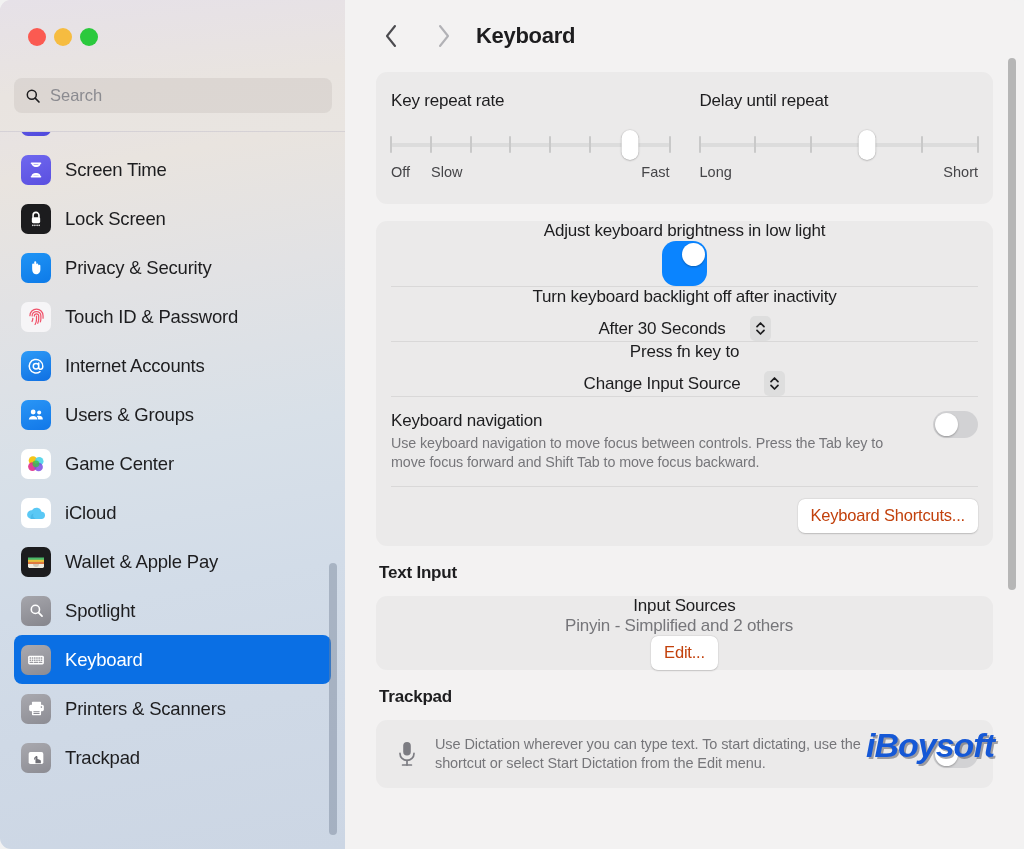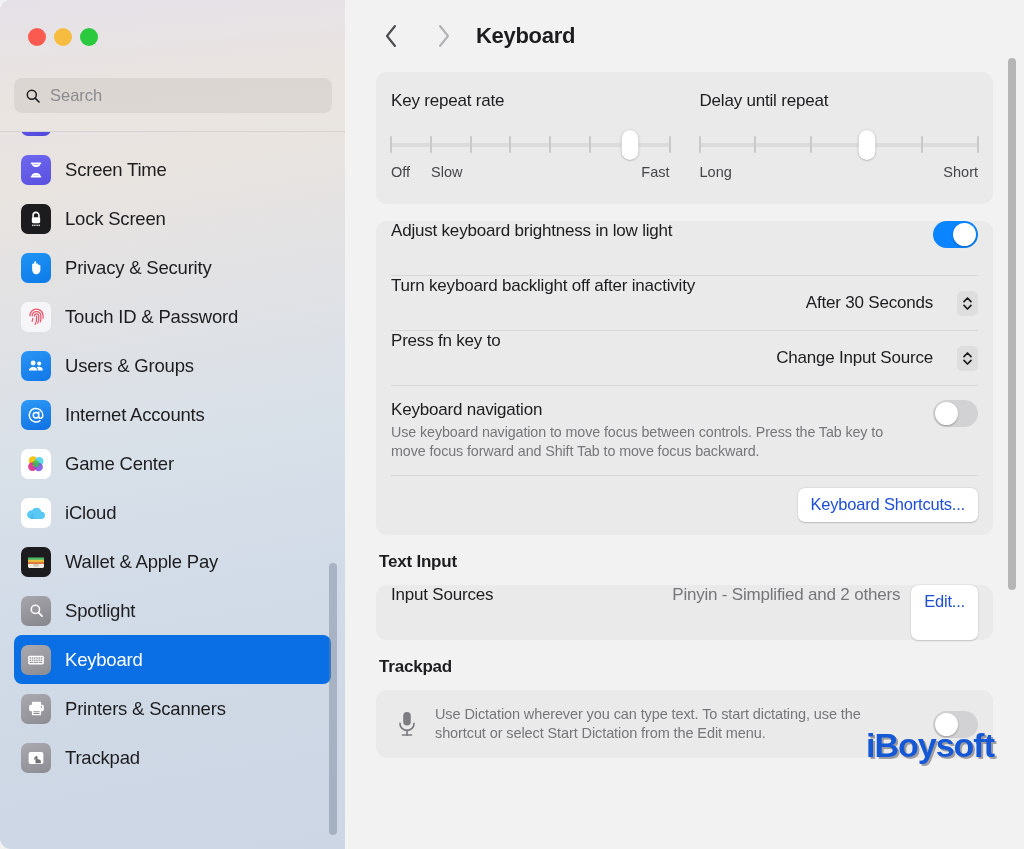--- a/index.html
+++ b/index.html
@@ -250,22 +250,24 @@
     color: #454548;
   }
   .slider-labels span { position: absolute; top: 0; white-space: nowrap; }
   .sl-off   { left: 0; }
   .sl-slow  { left: 40px; }
   .sl-right { right: 0; }
 
   
   .row {
     display: flex;
+    align-items: center;
     min-height: 55px;
     border-bottom: 1px solid rgba(0,0,0,0.075);
+    flex-direction: column;
   }
   .row:last-child { border-bottom: none; }
   .row-label {
     font-size: 17px;
     color: #1d1d1f;
     letter-spacing: -0.2px;
     flex: 1;
   }
 
   
@@ -334,21 +336,21 @@
   .btn-row {
     display: flex;
     justify-content: flex-end;
     align-items: center;
     padding: 12px 0 13px 0;
   }
   .btn {
     background: #ffffff;
     border-radius: 7px;
     font-size: 16.5px;
-    color: #1d4ed8;
+    color: #c2410c;
     padding: 7px 13px 8px 13px;
     box-shadow: 0 0.5px 1.5px rgba(0,0,0,0.18), 0 0 0 0.5px rgba(0,0,0,0.04);
     letter-spacing: -0.2px;
     white-space: nowrap;
   }
 
   .section-title {
     font-size: 17px;
     font-weight: bold;
     color: #1d1d1f;
@@ -379,20 +381,21 @@
     padding-right: 20px;
   }
 
   
   .watermark {
     position: absolute;
     right: 30px;
     top: 726px;
     font-size: 34px;
     font-weight: bold;
+    font-style: italic;
     color: #1558d6;
     letter-spacing: -1px;
     text-shadow: 2px 2px 0 rgba(60,60,70,0.45);
     z-index: 25;
     pointer-events: none;
   }
 
   
   .main-scroll {
     position: absolute;
@@ -466,38 +469,38 @@
               <path d="M9.5 11.5a2.5 2.5 0 015 0v3.3c0 1.9-.4 3.6-1.1 5"></path>
               <path d="M12 11.6v3.6c0 2.3-.6 4.3-1.6 5.9"></path>
               <path d="M6.9 17.7c.6-1.2.9-2.3.9-3.6"></path>
             </g>
           </svg>
         </span>
         <span class="side-label">Touch ID &amp; Password</span>
       </div>
 
       <div class="side-item">
+        <span class="side-icon ic-internet">
+          <svg width="22" height="22" viewBox="0 0 24 24" aria-hidden="true">
+            <path d="M16.4 18.2a7.4 7.4 0 113-5.9c0 2.1-.9 3.3-2.4 3.3-1.3 0-2-.9-2-2.3V8.6M15 12.2a3 3 0 11-6 0 3 3 0 016 0z" fill="none" stroke="#fff" stroke-width="1.6" stroke-linecap="round"></path>
+          </svg>
+        </span>
+        <span class="side-label">Internet Accounts</span>
+      </div>
+
+      <div class="side-item">
         <span class="side-icon ic-users">
           <svg width="20" height="20" viewBox="0 0 24 24" aria-hidden="true">
             <circle cx="8.6" cy="8.4" r="2.9" fill="#fff"></circle>
             <circle cx="15.8" cy="9" r="2.4" fill="#fff"></circle>
             <path d="M3.4 17.5c0-2.7 2.3-4.4 5.2-4.4s5.2 1.7 5.2 4.4z" fill="#fff"></path>
             <path d="M14.6 17.5c0-2.1-.8-3.4-1.8-4.1.9-.4 2-.5 3-.5 2.4 0 4.3 1.4 4.3 3.6v1z" fill="#fff"></path>
           </svg>
         </span>
         <span class="side-label">Users &amp; Groups</span>
-      </div>
-
-      <div class="side-item">
-        <span class="side-icon ic-internet">
-          <svg width="22" height="22" viewBox="0 0 24 24" aria-hidden="true">
-            <path d="M16.4 18.2a7.4 7.4 0 113-5.9c0 2.1-.9 3.3-2.4 3.3-1.3 0-2-.9-2-2.3V8.6M15 12.2a3 3 0 11-6 0 3 3 0 016 0z" fill="none" stroke="#fff" stroke-width="1.6" stroke-linecap="round"></path>
-          </svg>
-        </span>
-        <span class="side-label">Internet Accounts</span>
       </div>
 
       <div class="side-item">
         <span class="side-icon ic-gamecenter">
           <svg width="24" height="24" viewBox="0 0 24 24" aria-hidden="true">
             <circle cx="9" cy="8.5" r="4.3" fill="#f5c518"></circle>
             <circle cx="15.2" cy="9.2" r="4.3" fill="#4cd3e8" opacity="0.9"></circle>
             <circle cx="8.4" cy="14.6" r="4.3" fill="#e0308b" opacity="0.92"></circle>
             <circle cx="14.6" cy="15" r="4.3" fill="#7a4de0" opacity="0.85"></circle>
             <circle cx="11.9" cy="11.8" r="3.4" fill="#3bbf4a" opacity="0.8"></circle>

